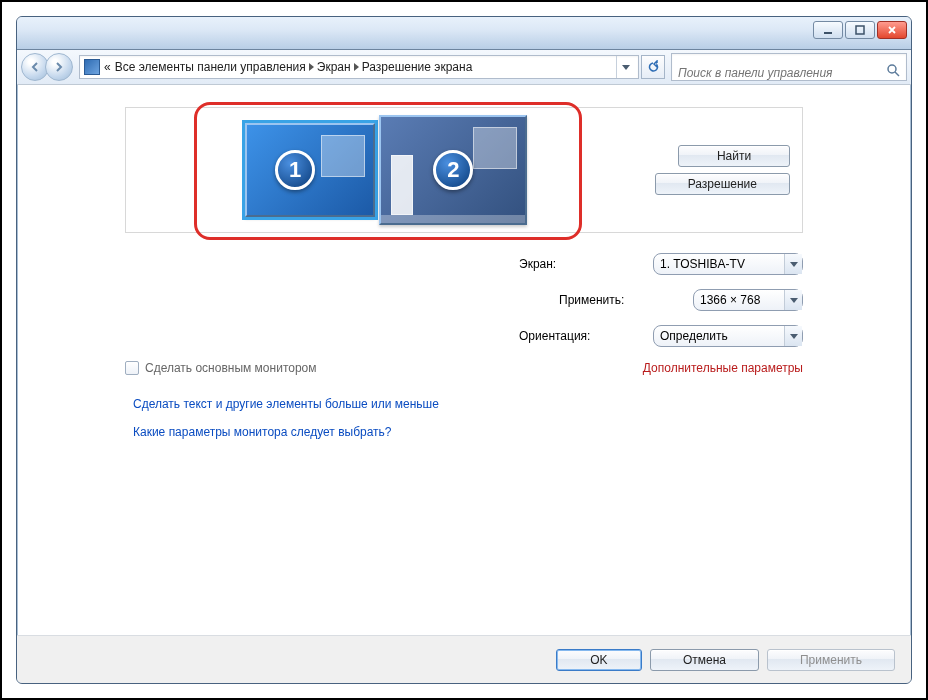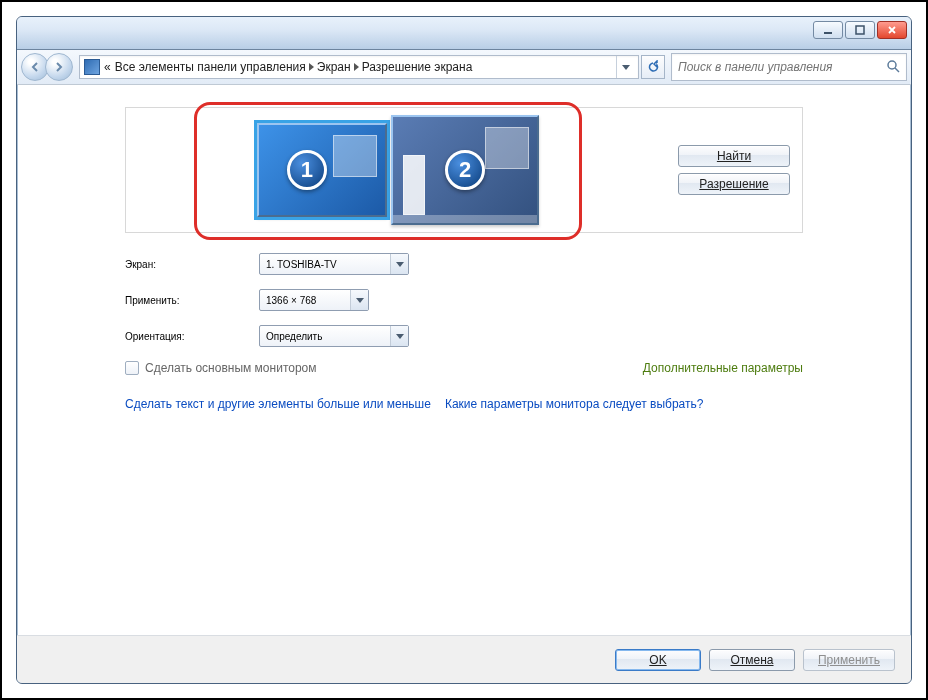--- a/index.html
+++ b/index.html
@@ -84,21 +84,21 @@
     border: 1px solid #a5b5c8;
     margin-left: 2px;
     background: linear-gradient(#fdfdfe,#e6edf6);
     display:flex; align-items:center; justify-content:center;
     color:#2e6db5;
   }
   .searchbox {
     width: 236px; height: 28px;
     border: 1px solid #b0bccc;
     margin-left: 6px;
-    display:flex; align-items:center;
+    display:flex; align-items:flex-end;
     padding: 0 6px;
     color:#8f9aa7; font-style: italic;
     background:#fff;
     box-shadow: inset 0 1px 2px rgba(0,0,0,.05);
   }
   .searchbox input { border:0; outline:0; flex:1; font-size:12px; color:#333; font-family:inherit; font-style: italic; background:transparent;}
   .search-icon { color:#5b7a9a; }
 
   
   .content { flex:1; overflow:auto; padding: 22px 108px 20px 108px; }
@@ -156,62 +156,61 @@
     border:3px solid #fff;
     box-shadow: 0 2px 4px rgba(0,0,0,.4);
     color:#fff; font-weight:bold; font-size:22px;
     display:flex; align-items:center; justify-content:center;
   }
   .monitor.primary .mon-badge { left:38%; }
   .side-buttons { display:flex; flex-direction:column; gap:6px; align-items:flex-end; margin-left:auto; }
   .win-button {
     min-width: 112px;
     height: 22px;
-    padding: 0 14px;
+    padding: 0 32px;
     border: 1px solid #8b9aab;
     border-radius: 3px;
     background: linear-gradient(to bottom, #fdfdfe 0%, #f0f3f8 45%, #e1e8f1 46%, #eef3f9 100%);
     font-size: 12px; font-family: inherit;
     color:#222;
     cursor:pointer;
     box-shadow: 0 1px 0 #fff inset;
-    text-decoration: underline;
   }
   .win-button.primary { border-color:#3a7bc8; box-shadow: 0 0 0 1px #85b8ee inset, 0 1px 0 #fff inset; text-align: center; }
   .win-button:disabled { color:#8f8f8f; border-color:#b9c2cd; }
 
   .form-rows { margin-top: 20px; }
-  .frow { display:flex; align-items:center; font-size:10px; margin-bottom: 14px; }
+  .frow { display:flex; align-items:center; font-size:12px; margin-bottom: 14px; justify-content: flex-end; }
   .flabel { width: 134px; }
   .fselect {
     height: 22px;
     border:1px solid #8f9db1;
     background: linear-gradient(#fff,#eef2f8);
     padding: 0 22px 0 6px;
     position:relative; display:inline-flex; align-items:center;
     min-width: 150px;
-    border-radius:2px;
+    border-radius:8px;
   }
   .fselect.wide { min-width: 230px; }
   .fselect .caret {
     position:absolute; right:0; top:0; bottom:0; width:18px;
     border-left:1px solid #c2ccd8;
     display:flex; align-items:center; justify-content:center;
     background: linear-gradient(#f6f9fd,#dbe5f1);
   }
 
   .checkbox-row { display:flex; margin-top:12px; }
   .cbx {
     width:14px; height:14px; border:1px solid #9faec0;
     background:linear-gradient(#fff,#eef2f8);
     margin-right:6px; border-radius:2px;
   }
-  .adv-link { margin-left:auto; color:#4d7c0f; font-size:12px; cursor:pointer; }
-
-  .text-links { margin-top: 22px; display:flex; flex-direction:row; gap:14px; }
+  .adv-link { margin-left:auto; color:#b91c1c; font-size:12px; cursor:pointer; }
+
+  .text-links { margin-top: 22px; display:flex; flex-direction:column; gap:14px;margin-left:8px; }
   .text-links a { color:#0a4cc1; text-decoration:none; font-size:12px; cursor:pointer; }
 
   
   .buttonbar {
     border-top: 1px solid #d9dde2;
     background: #f0f0f0;
     height: 48px;
     display:flex; align-items:center; justify-content:flex-end;
     gap:8px; padding: 0 16px;
   }

